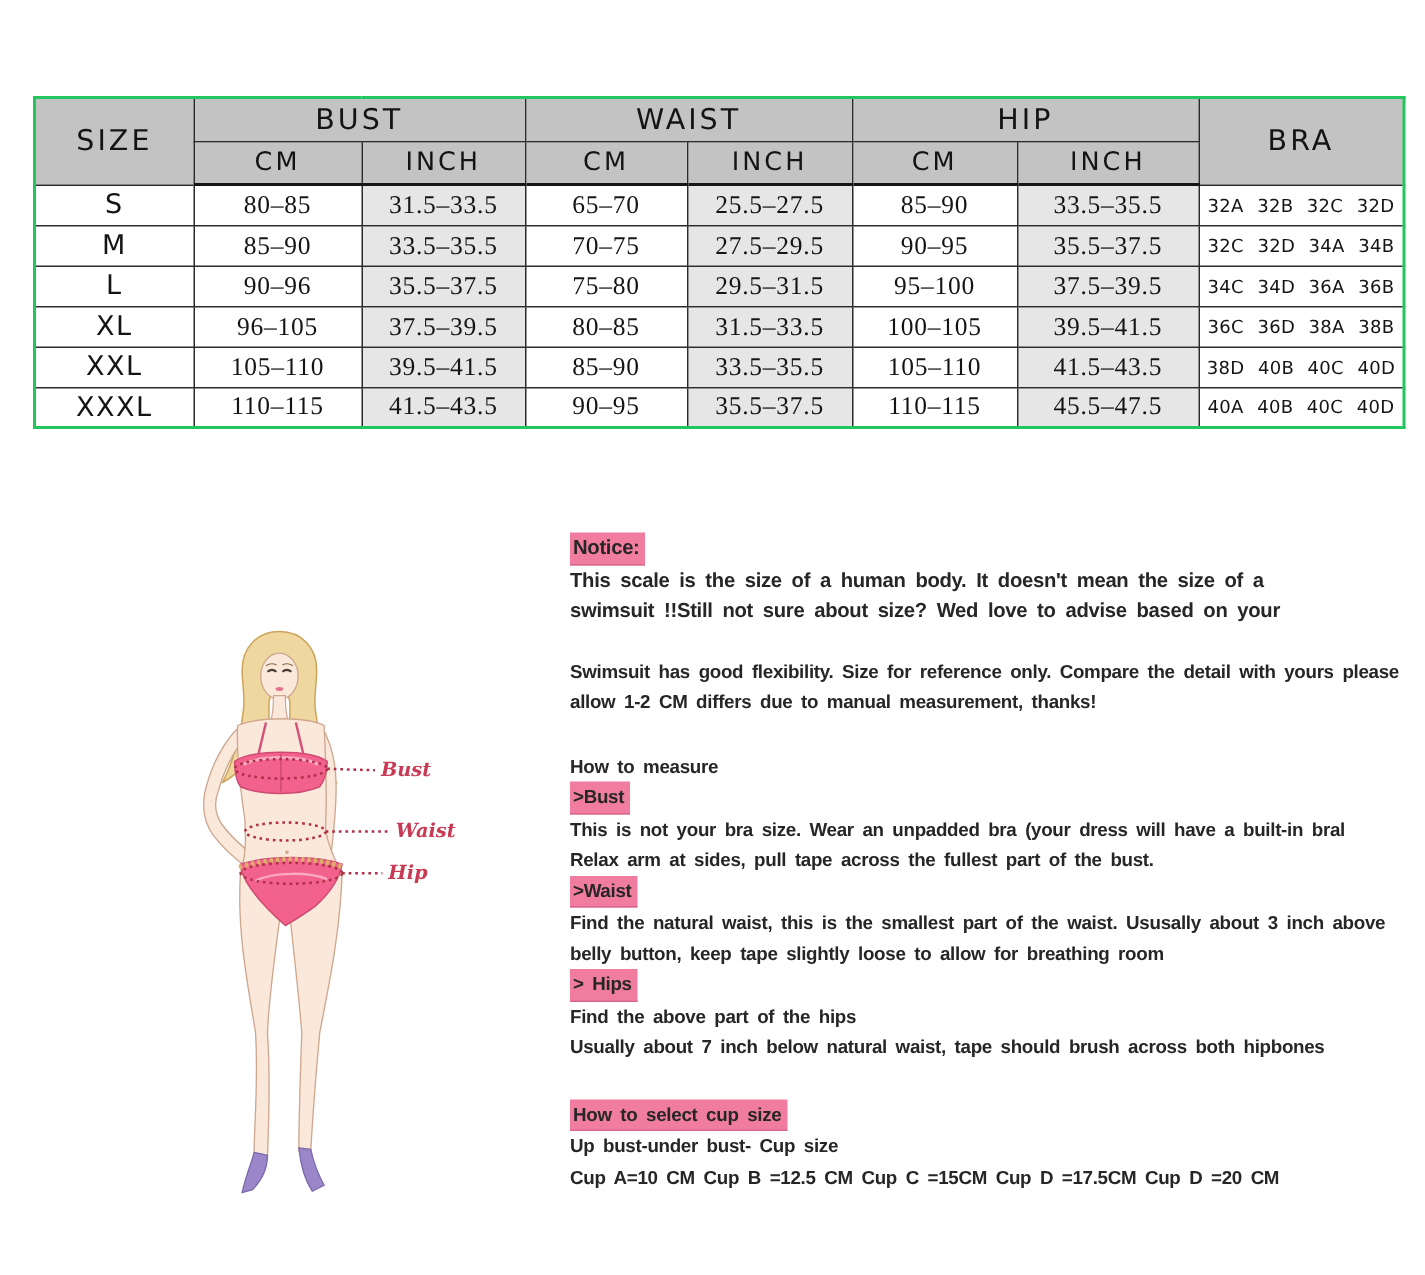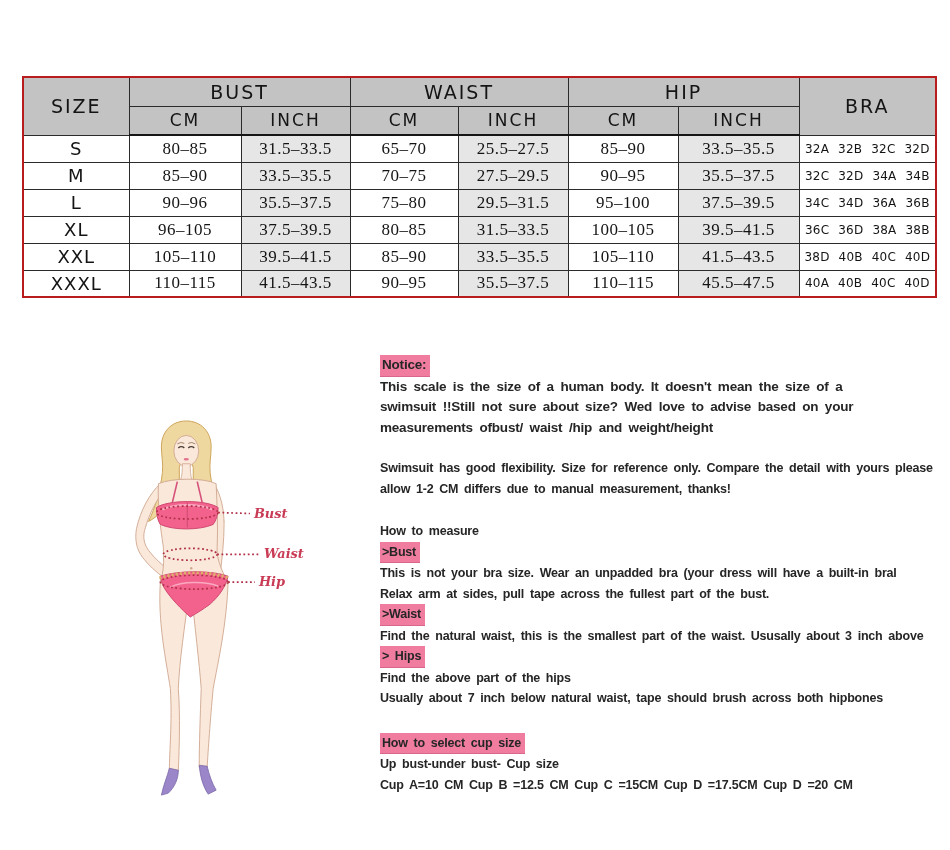--- a/index.html
+++ b/index.html
@@ -3,23 +3,23 @@
 <meta charset="utf-8">
 <style>
   html,body{margin:0;padding:0;background:#ffffff;}
   .canvas{
     position:relative;width:950px;height:850px;background:#ffffff;overflow:hidden;
     font-family:"Liberation Sans",sans-serif;
   }
 
   
   table.size-table{
-    position:absolute;left:22px;top:76px;width:913px;
+    position:absolute;left:22px;top:64px;width:913px;
     border-collapse:collapse;table-layout:fixed;
-    border:2px solid #b91c1c;color:#141414;
+    border:2px solid #22c55e;color:#141414;
   }
   .size-table th,.size-table td{
     border:1px solid #2b2b2b;text-align:center;vertical-align:middle;
     padding:0;white-space:nowrap;overflow:hidden;
   }
   .size-table tr.h1 th,.size-table tr.h2 th{background:#c3c3c3;font-weight:normal;}
   .size-table tr.h1{height:29px}
   .size-table tr.h2{height:29px}
   .size-table tr.h2 th{border-bottom:2px solid #161616;}
   th.grp{font-family:"DejaVu Sans",sans-serif;font-size:19px;letter-spacing:2px;}
@@ -197,31 +197,31 @@
 
     <text class="measure-label" style="fill:#c93b55" x="142" y="100">Bust</text>
     <text class="measure-label" style="fill:#c93b55" x="152" y="141">Waist</text>
     <text class="measure-label" style="fill:#c93b55" x="147" y="169">Hip</text>
   </svg>
 
   <div class="textcol">
     <div class="tline big"><span class="hl">Notice:</span></div>
     <div class="tline big">This scale is the size of a human body. It doesn't mean the size of a</div>
     <div class="tline big">swimsuit !!Still not sure about size? Wed love to advise based on your</div>
-    <div class="tline big">measurements ofbust/ waist /hip and weight/height</div>
 
     <div class="tline gap1">Swimsuit has good flexibility. Size for reference only. Compare the detail with yours please</div>
     <div class="tline">allow 1-2 CM differs due to manual measurement, thanks!</div>
 
     <div class="tline gap2">How to measure</div>
     <div class="tline"><span class="hl">&gt;Bust</span></div>
     <div class="tline">This is not your bra size. Wear an unpadded bra (your dress will have a built-in bral</div>
     <div class="tline">Relax arm at sides, pull tape across the fullest part of the bust.</div>
     <div class="tline"><span class="hl">&gt;Waist</span></div>
     <div class="tline">Find the natural waist, this is the smallest part of the waist. Ususally about 3 inch above</div>
+    <div class="tline">belly button, keep tape slightly loose to allow for breathing room</div>
     <div class="tline"><span class="hl">&gt; Hips</span></div>
     <div class="tline">Find the above part of the hips</div>
     <div class="tline">Usually about 7 inch below natural waist, tape should brush across both hipbones</div>
 
     <div class="tline gap3"><span class="hl">How to select cup size</span></div>
     <div class="tline">Up bust-under bust- Cup size</div>
     <div class="tline">Cup A=10 CM Cup B =12.5 CM Cup C =15CM Cup D =17.5CM Cup D =20 CM</div>
   </div>
 
 </div>

